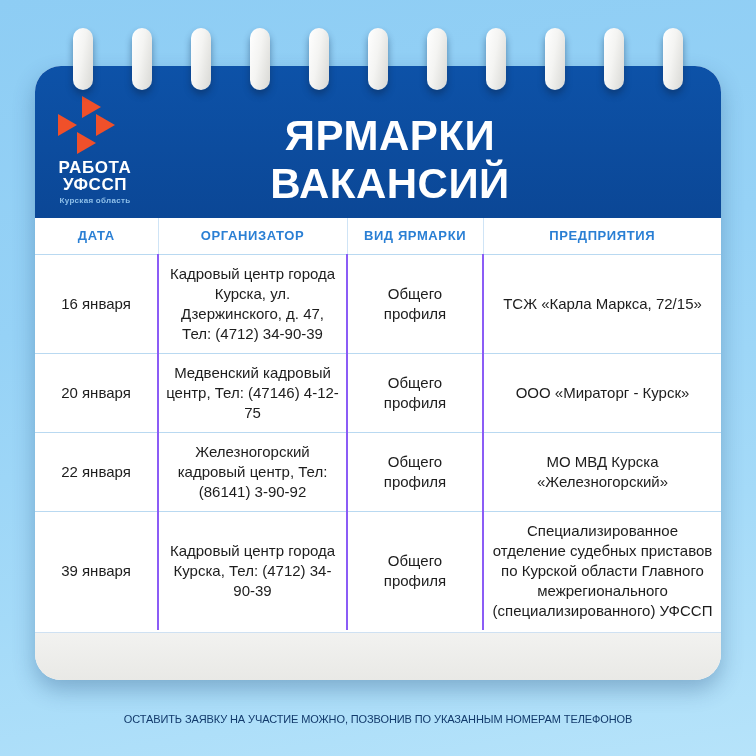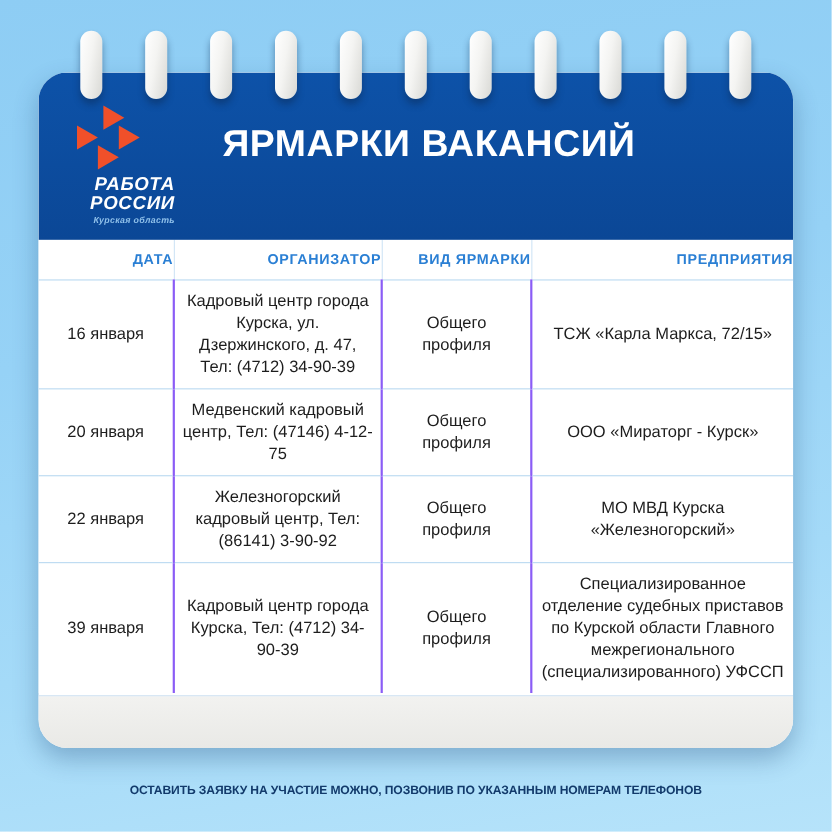--- a/index.html
+++ b/index.html
@@ -28,24 +28,23 @@
 
   
   #card-header {
     position:relative;
     height:152px;
     background:linear-gradient(180deg,#0d52a8 0%,#0c4c9e 55%,#0b4796 100%);
   }
 
   #brand-logo {
     position:absolute;
-    left:20px; top:30px;
+    left:8px; top:30px;
     width:104px;
-    text-align:right;
-    font-style:italic;
+    text-align:center;
   }
   #logo-mark {
     position:relative;
     width:74px; height:58px;
     margin:0 auto 5px auto;
   }
   .tri {
     position:absolute;
     width:0; height:0;
     border-top:11px solid transparent;
@@ -71,21 +70,21 @@
     letter-spacing:.3px;
     margin-top:3px;
   }
 
   #header-title {
     position:absolute;
     left:140px; top:46px;
     width:430px;
     text-align:center;
     color:#ffffff;
-    font-size:34px;
+    font-size:42px;
     font-weight:bold;
     letter-spacing:.5px;
   }
 
   #date-range {
     position:absolute;
     right:32px; bottom:20px;
     text-align:right;
     color:#8ec3ea;
     font-size:17px;
@@ -122,21 +121,21 @@
   #fair-table col.c-type  { width:136px; }
   #fair-table col.c-emp   { width:238px; }
 
   #fair-table th {
     color:#2a7fd4;
     font-size:13px;
     font-weight:bold;
     letter-spacing:.6px;
     height:36px;
     vertical-align:middle;
-    text-align:right;
+    text-align:center;
     border-right:1px solid #cfe4f6;
     border-bottom:1px solid #b9d9f1;
   }
   #fair-table th:last-child { border-right:none; }
 
   #fair-table td {
     color:#1d1d1d;
     font-size:15px;
     line-height:20px;
     text-align:center;
@@ -158,40 +157,40 @@
   }
 
   
   #footer-note {
     position:absolute;
     left:0; top:713px;
     width:100%;
     text-align:center;
     color:#123a6b;
     font-size:11px;
-    font-weight:bold;
+    font-weight:normal;
     letter-spacing:-.1px;
   }
 </style>
 </head>
 <body>
 
 <div id="calendar-card">
 
   <div id="card-header">
 
     <div id="brand-logo">
       <div id="logo-mark">
         <span class="tri t1"></span>
         <span class="tri t2"></span>
         <span class="tri t3"></span>
         <span class="tri t4"></span>
       </div>
       <div id="logo-text-1">РАБОТА</div>
-      <div id="logo-text-2">РОССИИ</div>
+      <div id="logo-text-2">УФССП</div>
       <div id="logo-region">Курская область</div>
     </div>
 
     <div id="header-title">ЯРМАРКИ ВАКАНСИЙ</div>
 
   </div>
 
   <table id="fair-table">
     <colgroup>
       <col class="c-date">

